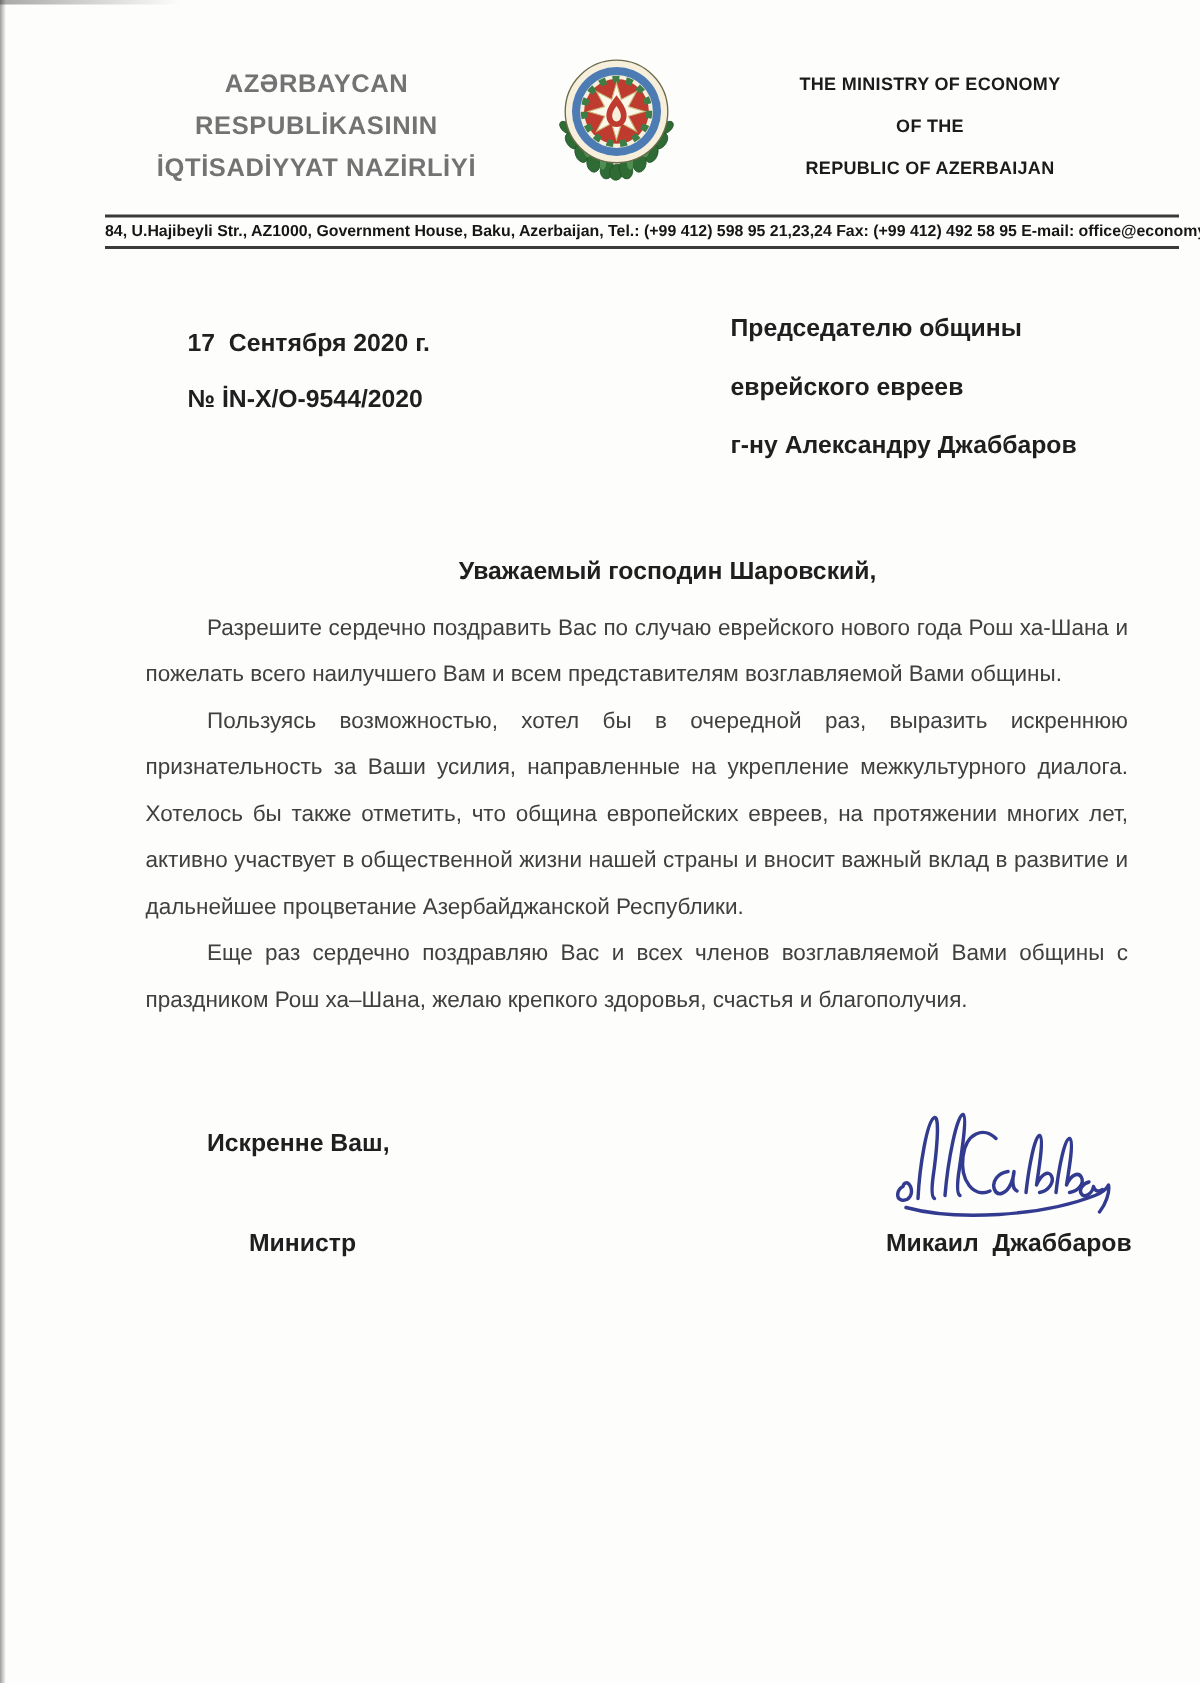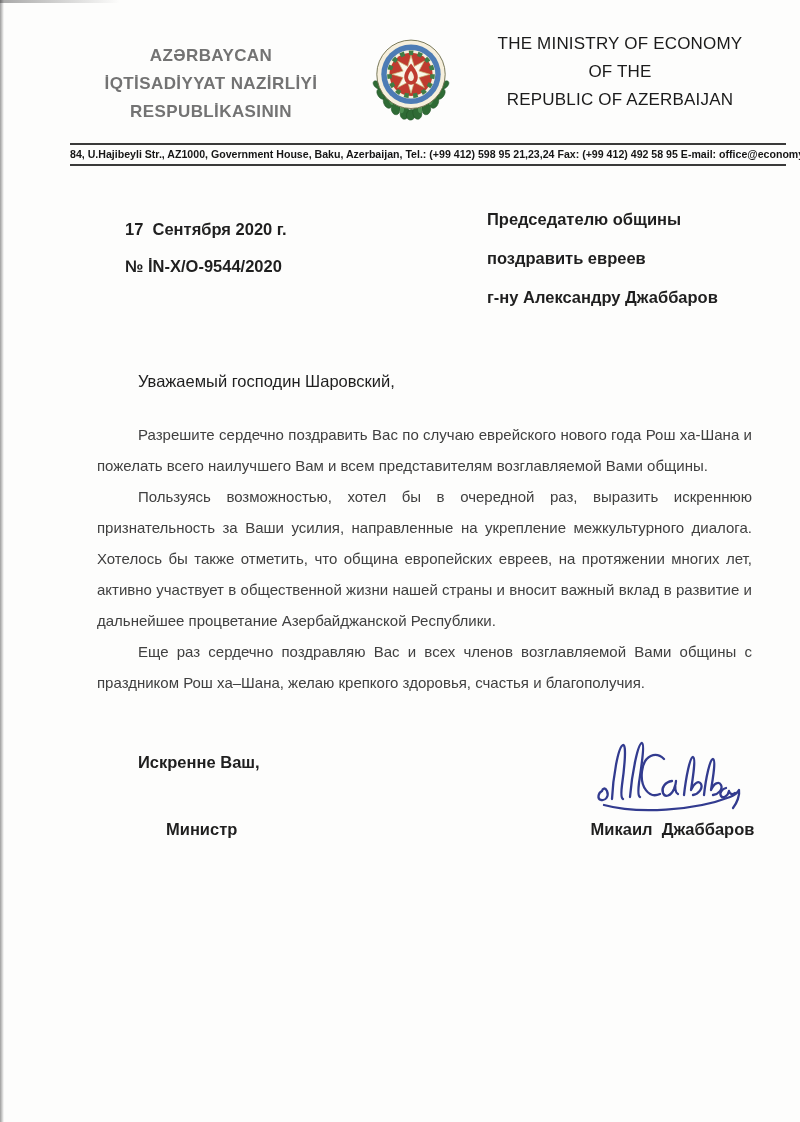--- a/index.html
+++ b/index.html
@@ -23,22 +23,22 @@
     background: linear-gradient(to right, rgba(40,40,40,.4), rgba(40,40,40,0));
   }
 
   
   .org-az {
     position: absolute; left: 75px; top: 42px; width: 272px;
     text-align: center; font-weight: bold; font-size: 17px; line-height: 28px;
     letter-spacing: .4px; color: #737373;
   }
   .org-en {
-    position: absolute; left: 455px; top: 30px; width: 330px;
-    text-align: center; font-weight: normal; font-size: 17px; line-height: 28px;
+    position: absolute; left: 455px; top: 42px; width: 330px;
+    text-align: center; font-weight: bold; font-size: 12px; line-height: 28px;
     letter-spacing: .2px; color: #1b1b1b;
   }
   .emblem {
     position: absolute; left: 366px; top: 26px; width: 90px; height: 102px;
   }
 
   .rule {
     position: absolute; left: 70px; width: 716px; height: 2px; background: #3a3a3a;
   }
   .rule-1 { top: 143px; }
@@ -61,21 +61,21 @@
   .recipient {
     position: absolute; left: 487px; top: 200px; width: 300px;
     font-size: 16.5px; font-weight: bold; line-height: 39px;
   }
 
   
   .body-block {
     position: absolute; left: 97px; top: 372px; width: 655px;
   }
   .salutation {
-    font-size: 16.5px; font-weight: normal; margin-left: 41px; margin-bottom: 28px;
+    font-size: 16.5px; font-weight: bold; margin-left: 41px; margin-bottom: 12px; text-align: center;
   }
   .para {
     font-size: 15px; line-height: 31px; text-align: justify;
     text-indent: 41px; color: #404040;
   }
 
   
   .closing {
     position: absolute; left: 138px; top: 753px;
     font-size: 16.5px; font-weight: bold;
@@ -94,22 +94,22 @@
 </style>
 </head>
 <body>
 
 <div class="page">
   <div class="scan-edge-left"></div>
   <div class="scan-edge-top"></div>
 
   <div class="org-az">
     <div>AZƏRBAYCAN</div>
+    <div>RESPUBLİKASININ</div>
     <div>İQTİSADİYYAT NAZİRLİYİ</div>
-    <div>RESPUBLİKASININ</div>
   </div>
 
   <div class="emblem">
     <svg viewBox="0 0 100 110" width="90" height="102" xmlns="http://www.w3.org/2000/svg">
 
       <g fill="#2f6b35" stroke="#235427" stroke-width="0.6">
         <ellipse cx="13" cy="64" rx="3.5" ry="6" transform="rotate(-50 13 64)"></ellipse>
         <ellipse cx="17" cy="74" rx="4" ry="6.5" transform="rotate(-35 17 74)"></ellipse>
         <ellipse cx="24" cy="83" rx="4.5" ry="7" transform="rotate(-20 24 83)"></ellipse>
         <ellipse cx="33" cy="90" rx="5" ry="7" transform="rotate(-5 33 90)"></ellipse>
@@ -151,21 +151,21 @@
 
   <div class="rule rule-1"></div>
   <div class="contact-line">84, U.Hajibeyli Str., AZ1000, Government House, Baku, Azerbaijan, Tel.: (+99 412) 598 95 21,23,24  Fax: (+99 412) 492 58 95  E-mail: office@economy.gov.az</div>
   <div class="rule rule-2"></div>
 
   <div class="letter-date">17  Сентября 2020 г.</div>
   <div class="letter-ref">№ İN-X/O-9544/2020</div>
 
   <div class="recipient">
     <div>Председателю общины</div>
-    <div>поздравить евреев</div>
+    <div>еврейского евреев</div>
     <div>г-ну Александру Джаббаров</div>
   </div>
 
   <div class="body-block">
     <div class="salutation">Уважаемый господин Шаровский,</div>
     <p class="para">Разрешите сердечно поздравить Вас по случаю еврейского нового года Рош ха-Шана и пожелать всего наилучшего Вам и всем представителям возглавляемой Вами общины.</p>
     <p class="para">Пользуясь возможностью, хотел бы в очередной раз, выразить искреннюю признательность за Ваши усилия, направленные на укрепление межкультурного диалога. Хотелось бы также отметить, что община европейских евреев, на протяжении многих лет, активно участвует в общественной жизни нашей страны и вносит важный вклад в развитие и дальнейшее процветание Азербайджанской Республики.</p>
     <p class="para">Еще раз сердечно поздравляю Вас и всех членов возглавляемой Вами общины с праздником Рош ха–Шана, желаю крепкого здоровья, счастья и благополучия.</p>
   </div>
 

